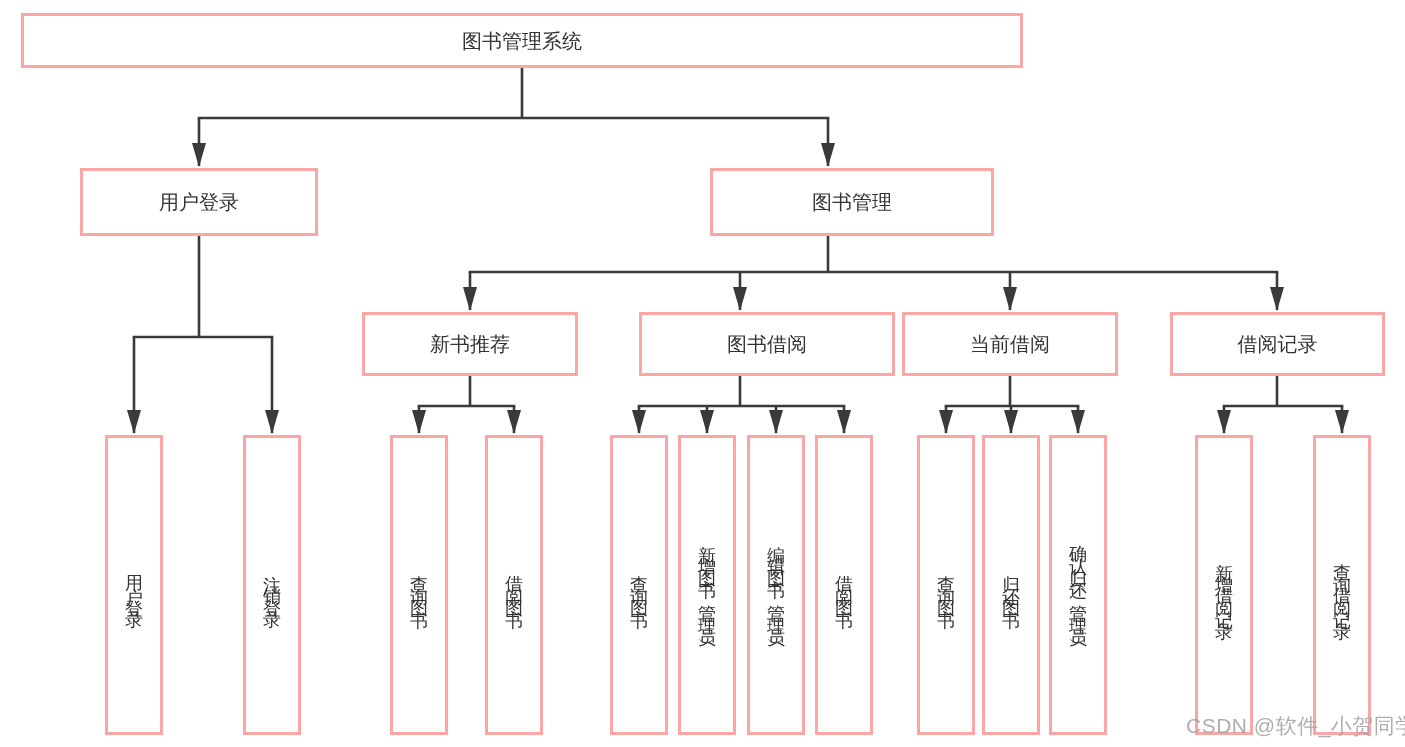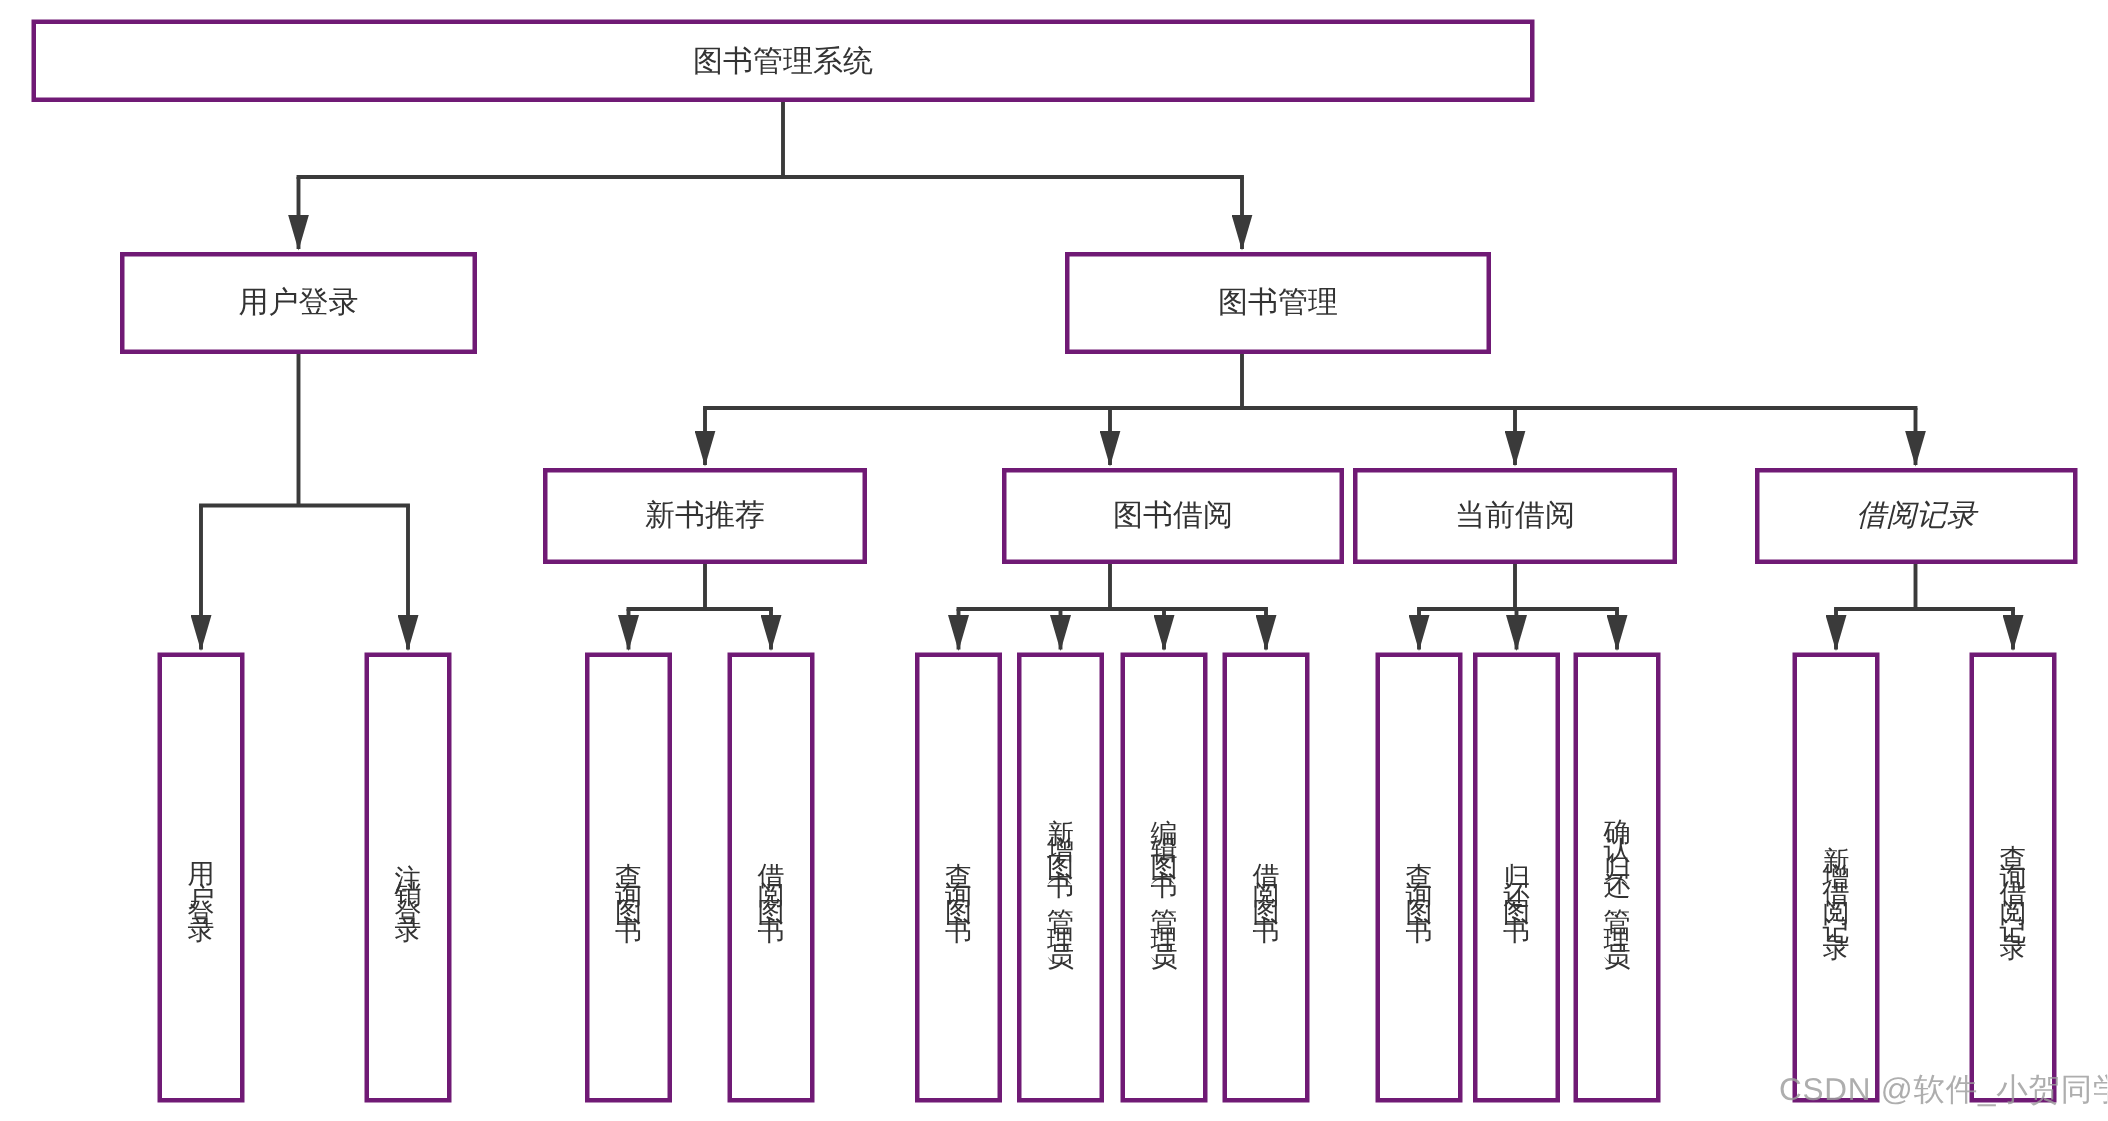--- a/index.html
+++ b/index.html
@@ -22,21 +22,21 @@
     z-index: 0;
     pointer-events: none;
   }
   .wires line {
     stroke: #3a3a3a;
     stroke-width: 2.6;
   }
   .node {
     position: absolute;
     box-sizing: border-box;
-    border: 3px solid #701a75;
+    border: 3px solid #fca5a5;
     background: #ffffff;
     color: #333333;
     display: flex;
     align-items: center;
     justify-content: center;
     z-index: 1;
     font-size: 20px;
     line-height: 1;
     white-space: nowrap;
   }
@@ -131,23 +131,23 @@
       <line x1="1342" y1="406" x2="1342" y2="433" marker-end="url(#arrow)"></line>
     </g>
   </svg>
 
   <div class="node" style="left:21px; top:13px; width:1002px; height:55px;">图书管理系统</div>
 
   <div class="node" style="left:80px; top:168px; width:238px; height:68px;">用户登录</div>
   <div class="node" style="left:710px; top:168px; width:284px; height:68px;">图书管理</div>
 
   <div class="node l3" style="left:362px; width:216px;">新书推荐</div>
-  <div class="node l3" style="left:668px; width:228px;">图书借阅</div>
+  <div class="node l3" style="left:639px; width:256px;">图书借阅</div>
   <div class="node l3" style="left:902px; width:216px;text-align:right;">当前借阅</div>
-  <div class="node l3" style="left:1170px; width:215px;font-style:italic;">借阅记录</div>
+  <div class="node l3" style="left:1170px; width:215px;">借阅记录</div>
 
   <div class="node v" style="left:105px;">用户登录</div>
   <div class="node v" style="left:243px;">注销登录</div>
 
   <div class="node v" style="left:390px;">查询图书</div>
   <div class="node v" style="left:485px;">借阅图书</div>
 
   <div class="node v" style="left:610px;">查询图书</div>
   <div class="node v" style="left:678px;">新增图书（管理员）</div>
   <div class="node v" style="left:747px;">编辑图书（管理员）</div>

